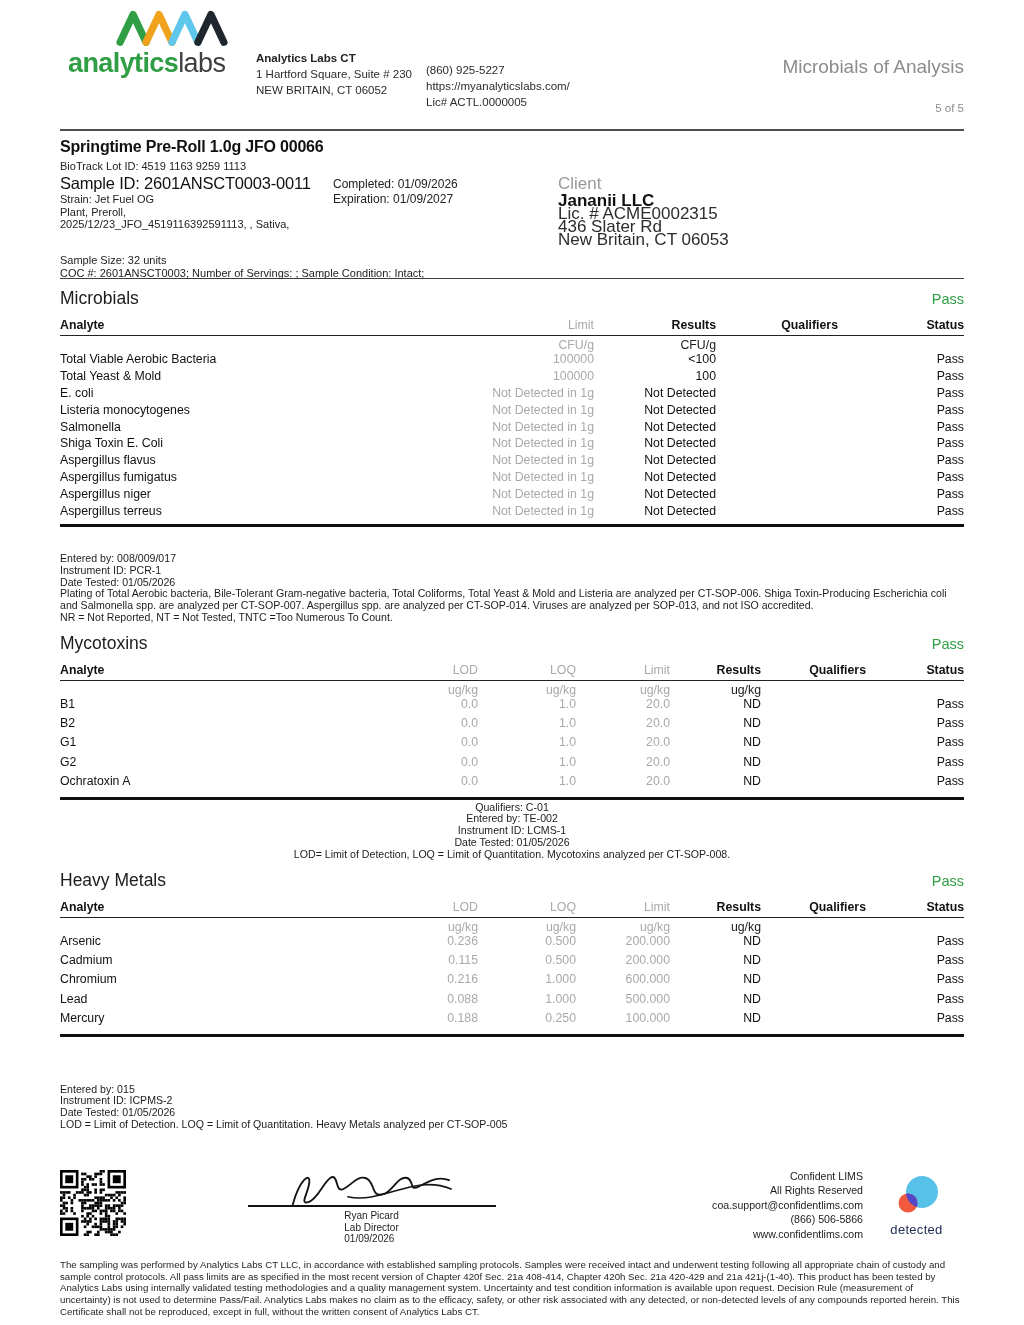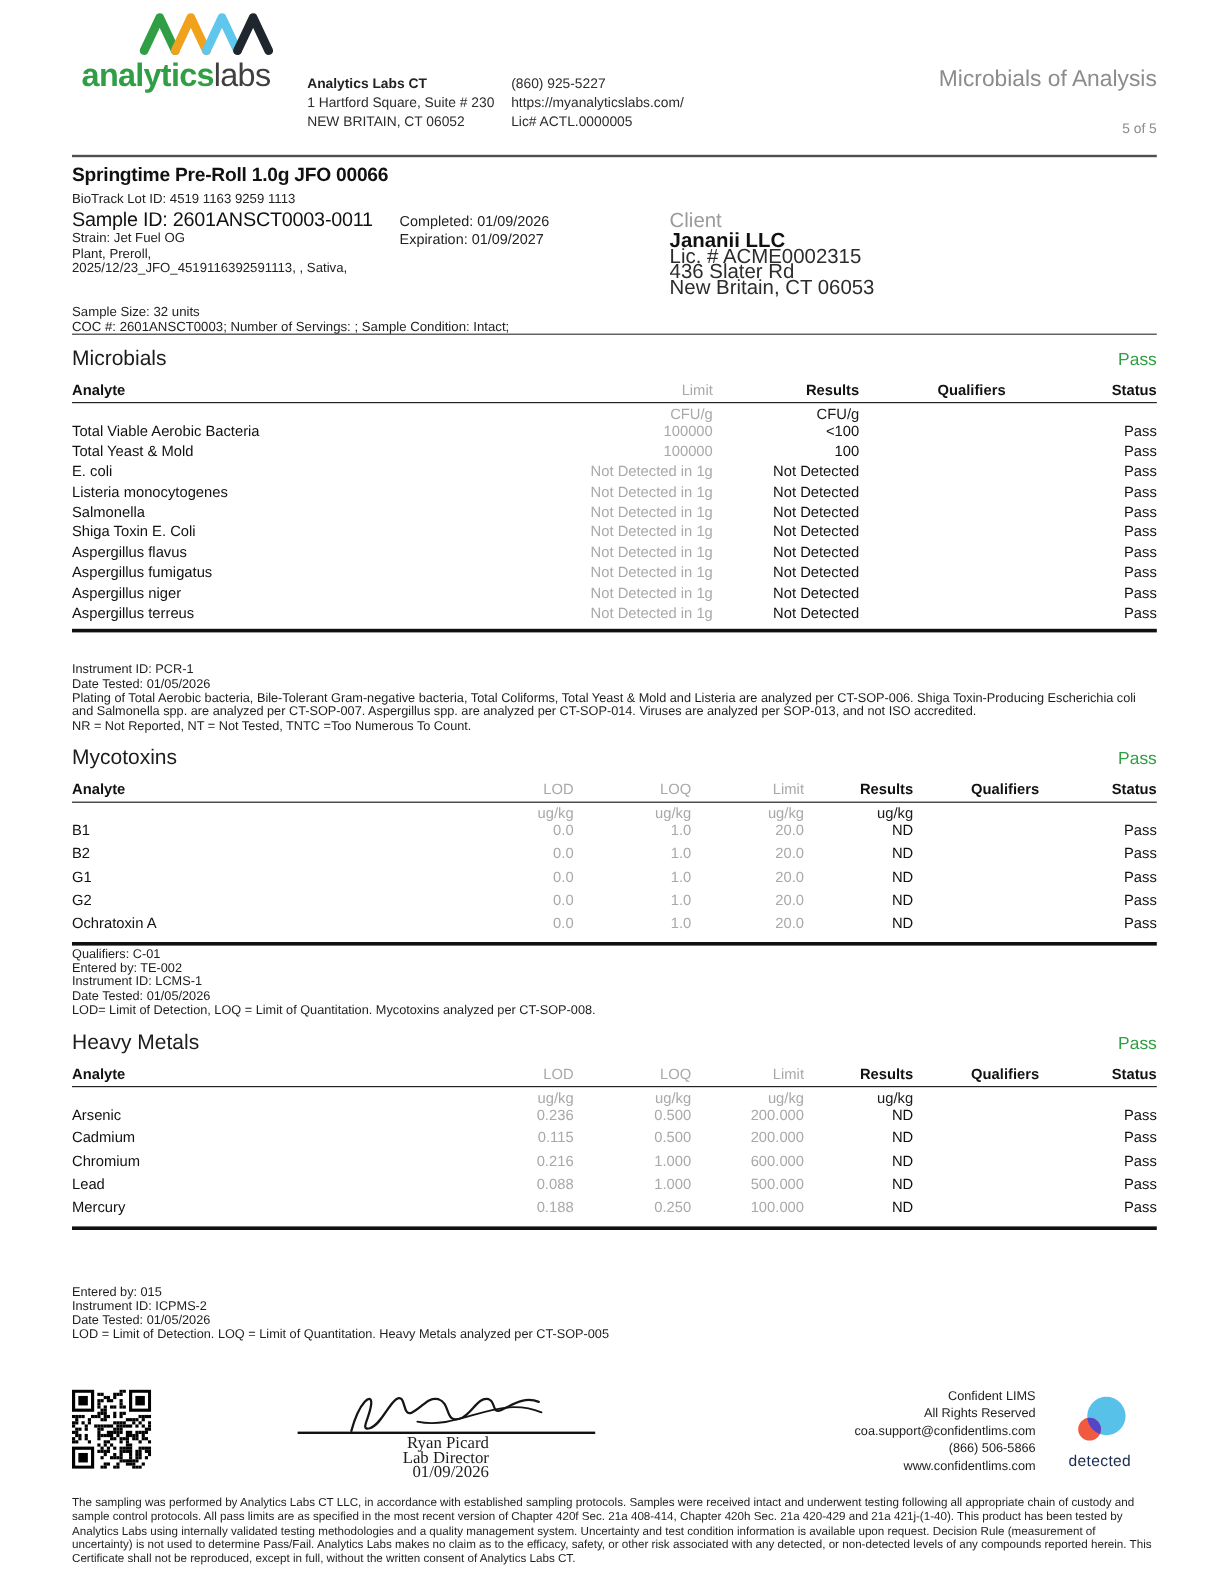--- a/index.html
+++ b/index.html
@@ -7,21 +7,21 @@
   body { font-family: "Liberation Sans", sans-serif; color: #1b1b1b; }
   .content { width: 904px; margin: 0 auto; position: relative; }
 
   
   .header { position: relative; height: 131px; border-bottom: 2px solid #4f4f4f; }
   .brand { position: absolute; left: 8px; top: 0; width: 190px; }
   .brand-icon { display: block; margin-left: 44px; }
   .brand-text { font-size: 27px; letter-spacing: -0.6px; line-height: 1; margin-top: -2px; }
   .brand-text .b1 { color: #2f9e44; font-weight: 700; }
   .brand-text .b2 { color: #3f3f3f; font-weight: 400; text-align: right; }
-  .lab-block { position: absolute; left: 196px; top: 62px; font-size: 11.5px; line-height: 16px; color: #2c2c2c; }
+  .lab-block { position: absolute; left: 196px; top: 50px; font-size: 11.5px; line-height: 16px; color: #2c2c2c; }
   .lab-block .lab-name { font-weight: 700; color: #222; }
   .contact-block { position: absolute; left: 366px; top: 62px; font-size: 11.5px; line-height: 16px; color: #2c2c2c; }
   .doc-block { position: absolute; right: 0; top: 56px; text-align: right; }
   .doc-title { font-size: 19px; color: #8c8c8c; font-weight: 400; }
   .page-num { font-size: 11.5px; color: #8c8c8c; margin-top: 24px; }
 
   
   .sample { position: relative; padding-top: 7px; height: 140px; }
   .prod-title { font-size: 16px; font-weight: 700; color: #111; letter-spacing: -0.2px; }
   .biotrack { font-size: 11px; margin-top: 4px; color: #222; }
@@ -49,30 +49,30 @@
   .trow, .units { display: grid; align-items: baseline; }
   .units { height: 16px; font-size: 12.3px; padding-top: 2px; }
   .trow { font-size: 12.3px; color: #111; }
   .row-h17 .trow { height: 16.9px; }
   .row-h19 .trow { height: 19.4px; }
   .c-r { text-align: right; }
   .mut { color: #a9a9a9; font-weight: 400; }
 
   .notes { font-size: 10.6px; line-height: 11.8px; color: #1d1d1d; }
   .notes-micro { margin-top: 26px; }
-  .notes-myco { margin-top: 2px; }
+  .notes-myco { margin-top: 2px; text-align: center; }
   .notes-hm { margin-top: 47px; }
 
   
   .footer { display: grid; grid-template-columns: 70px 1fr 250px 95px; column-gap: 6px; margin-top: 36px; align-items: start; }
   .qr-box { padding-top: 3px; }
   .sig-col { display: flex; flex-direction: column; align-items: center; }
   .sig-svg { display: block; margin-bottom: -6px; }
   .sig-line { width: 248px; border-top: 2px solid #111; }
-  .sig-text { text-align: right; font-size: 14px; line-height: 11.8px; margin-top: 3px; color: #1d1d1d; font-family: Liberation Serif, serif; }
+  .sig-text { text-align: left; font-size: 10px; line-height: 11.8px; margin-top: 3px; color: #1d1d1d; }
   .lims-col { text-align: right; font-size: 10.6px; line-height: 14.5px; color: #1d1d1d; padding-top: 2px; }
   .logo-col { display: flex; flex-direction: column; align-items: center; padding-top: 6px; }
   .confident-word { font-size: 13px; color: #1d2b50; letter-spacing: 0.3px; margin-top: 1px; }
 
   .disclaimer { margin-top: 14px; font-size: 9.7px; line-height: 11.6px; color: #1f1f1f; }
 </style>
 </head>
 <body>
 
 <div class="content">
@@ -214,20 +214,21 @@
     </div>
     <div class="trow g-micro">
       <span>Aspergillus terreus</span>
       <span class="c-r mut">Not Detected in 1g</span>
       <span class="c-r">Not Detected</span>
       <span class="c-r"></span>
       <span class="c-r">Pass</span>
     </div>
   </div>
   <div class="notes notes-micro">
+    <div>Entered by: 008/009/017</div>
     <div>Instrument ID: PCR-1</div>
     <div>Date Tested: 01/05/2026</div>
     <div>Plating of Total Aerobic bacteria, Bile-Tolerant Gram-negative bacteria, Total Coliforms, Total Yeast &amp; Mold and Listeria are analyzed per CT-SOP-006. Shiga Toxin-Producing Escherichia coli and Salmonella spp. are analyzed per CT-SOP-007. Aspergillus spp. are analyzed per CT-SOP-014. Viruses are analyzed per SOP-013, and not ISO accredited.</div>
     <div>NR = Not Reported, NT = Not Tested, TNTC =Too Numerous To Count.</div>
   </div>
 
   <div class="section-head">
     <div class="section-title">Mycotoxins</div>
     <div class="section-pass">Pass</div>
   </div>

